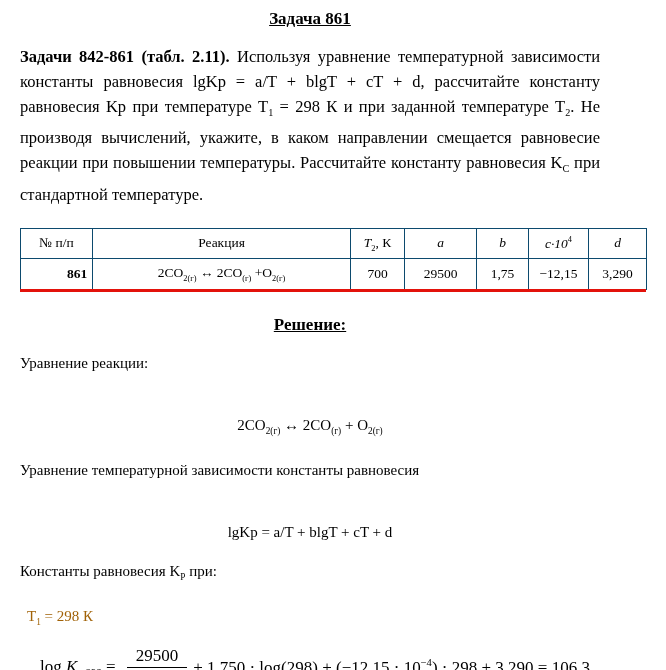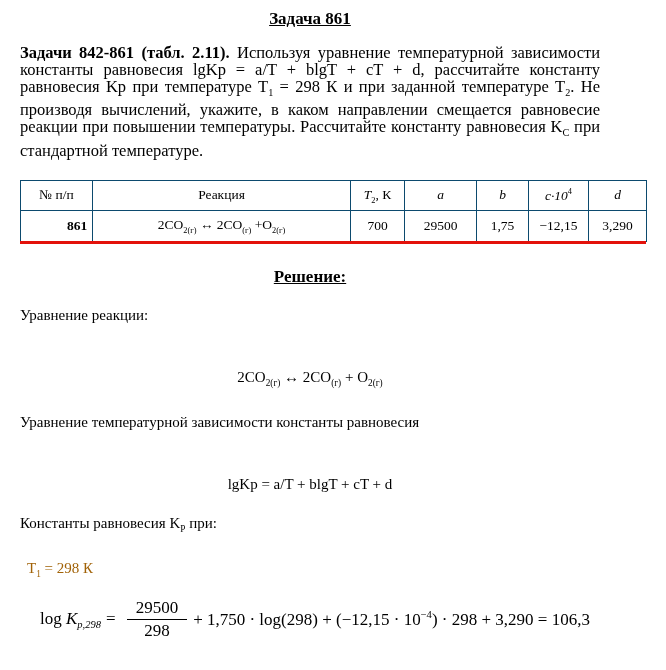--- a/index.html
+++ b/index.html
@@ -2,21 +2,21 @@
 <html><head>
 <meta charset="utf-8">
 <style>
   * { margin:0; padding:0; box-sizing:border-box; }
   html, body { width:666px; height:670px; overflow:hidden; background:#ffffff; }
   body { font-family:"Liberation Serif", serif; color:#000; }
   .page { padding:9px 20px 0 20px; width:620px; }
 
   .doc-title { text-align:center; font-weight:bold; text-decoration:underline; font-size:17px; }
 
-  .para { font-size:16.5px; line-height:17px; text-align:justify; margin-top:15px; }
+  .para { font-size:16.5px; line-height:25px; text-align:justify; margin-top:15px; }
   .para .lead { font-weight:bold; }
 
   table.cond { border-collapse:collapse; table-layout:fixed; width:626px; margin-top:21px; font-size:13.5px; }
   table.cond th, table.cond td { border:1px solid #0c4a6e; text-align:center; vertical-align:middle; padding:6px 2px; font-weight:normal; }
   table.cond td.num { font-weight:bold;padding-left:43px; }
   .red-line { width:626px; height:3px; background:#e3120b; margin-top:-1px; position:relative; }
 
   .sol-heading { text-align:center; font-weight:bold; text-decoration:underline; font-size:17px; margin-top:23px; }
 
   .sol-line { font-size:15px; line-height:22px; margin-top:17px; }

